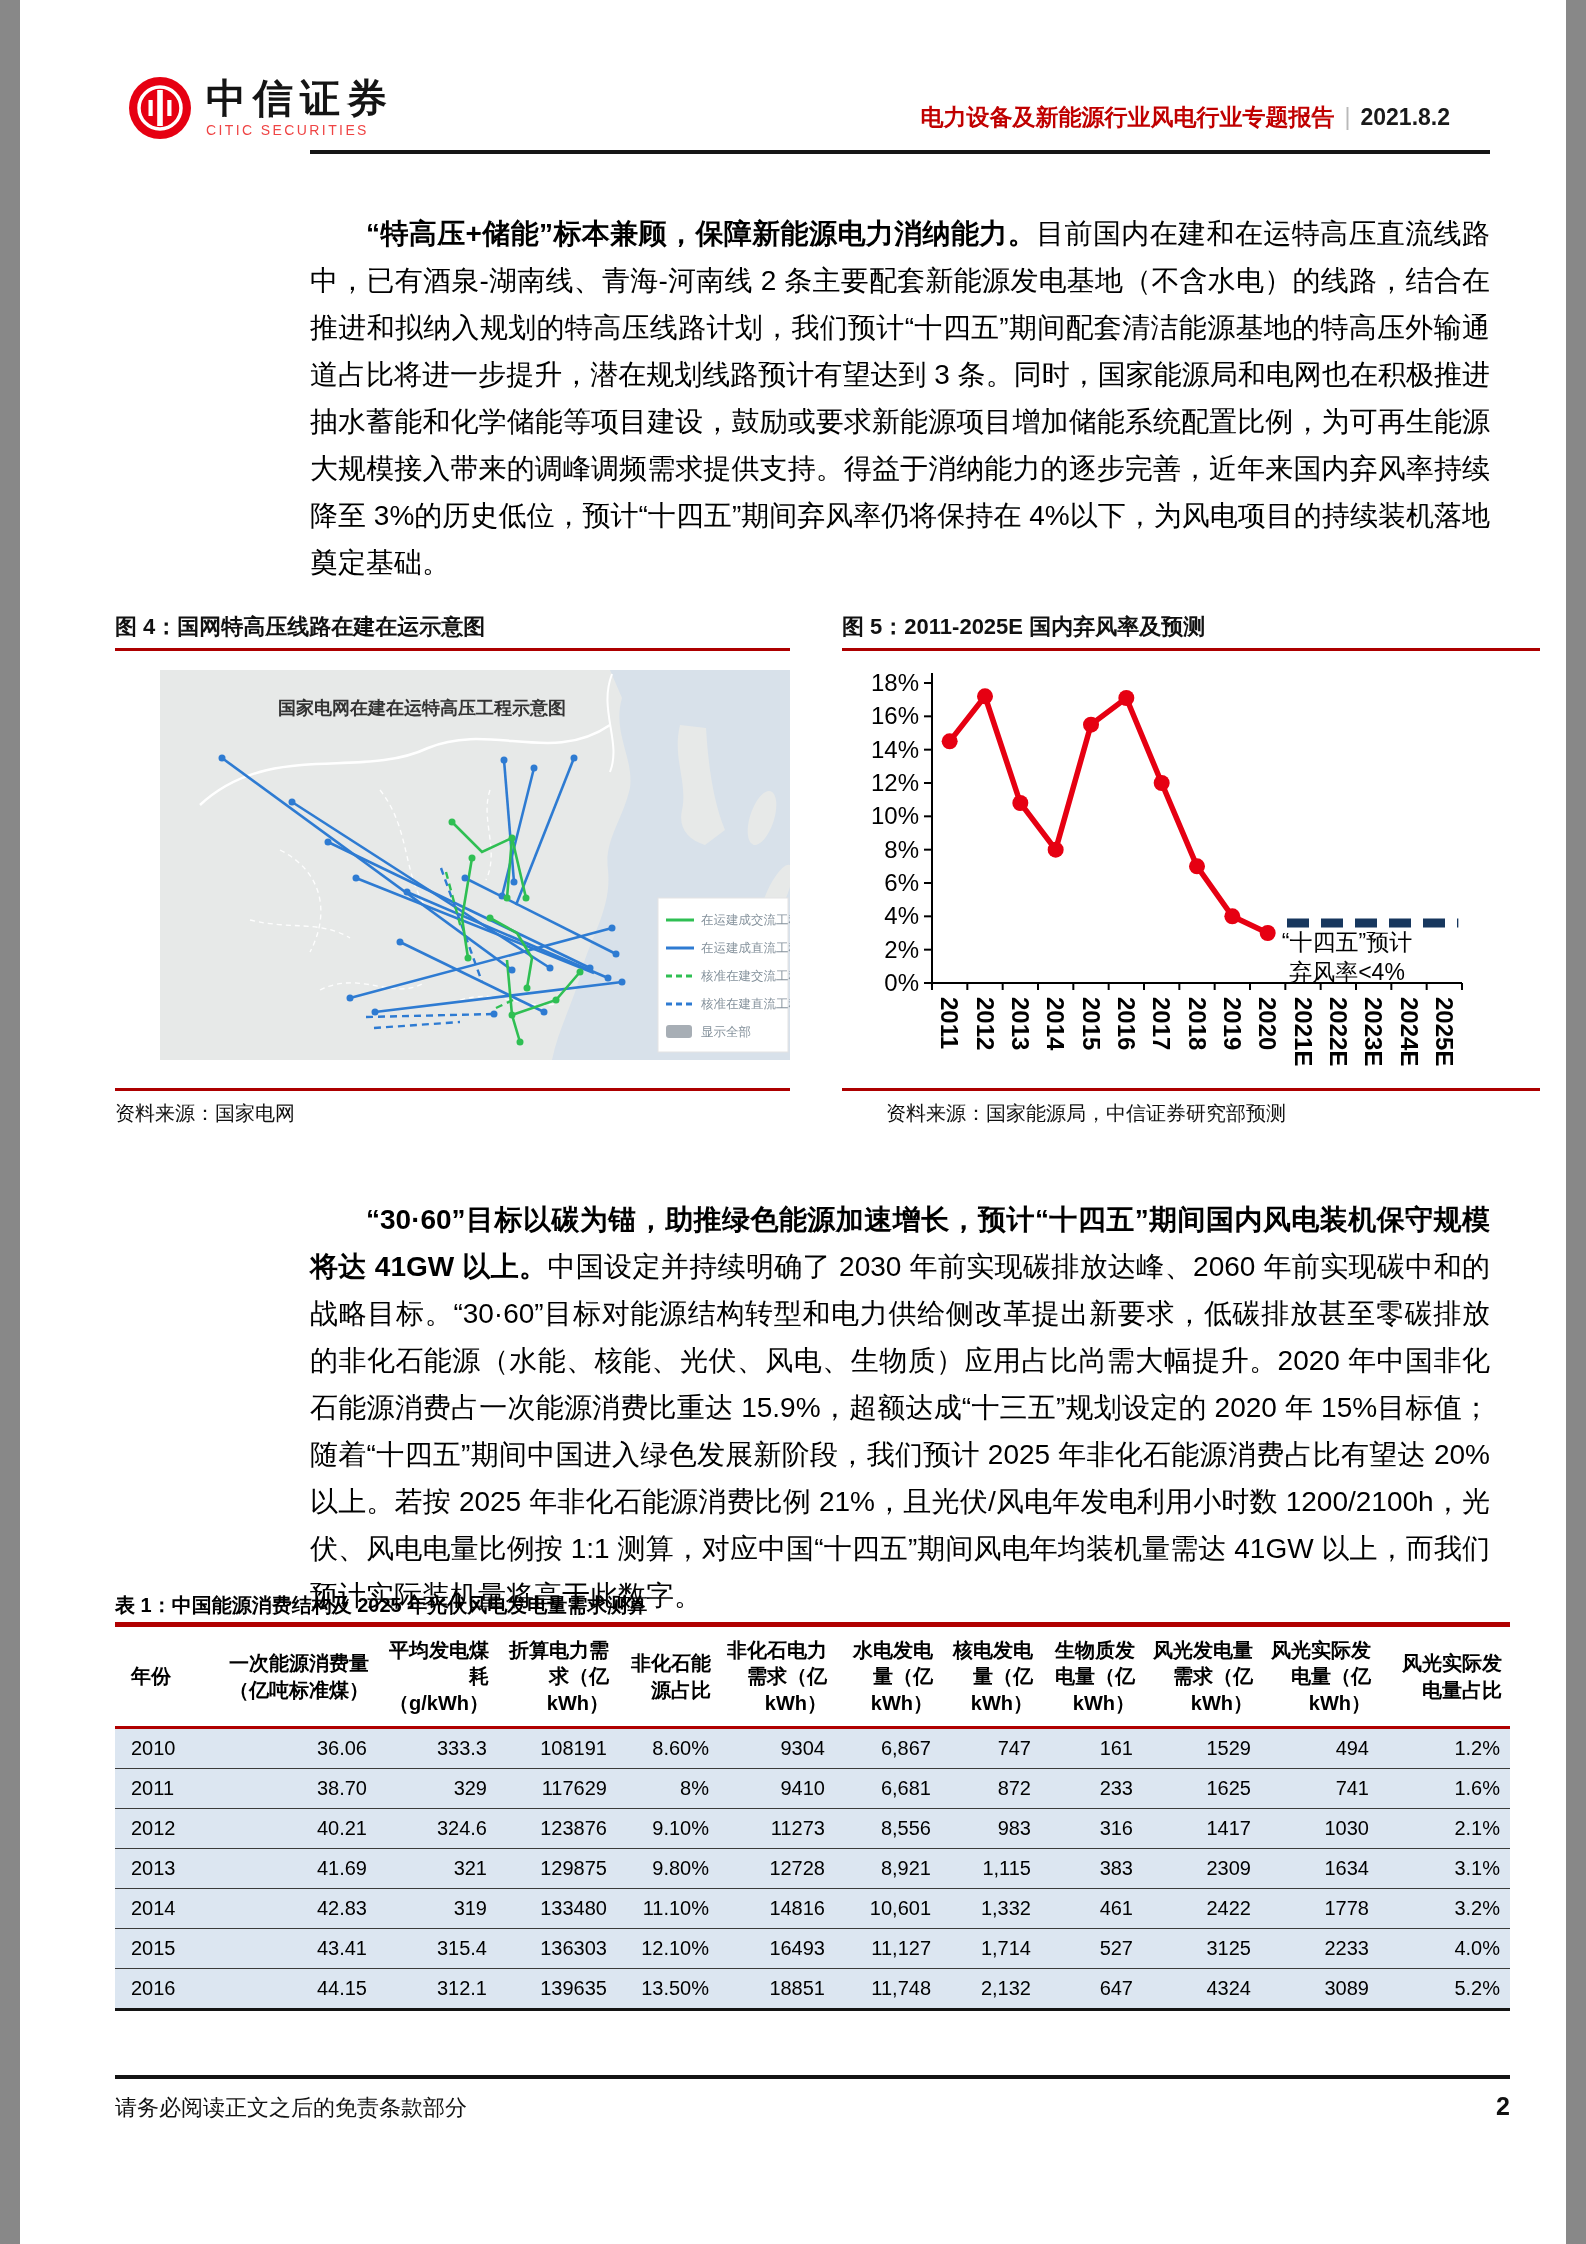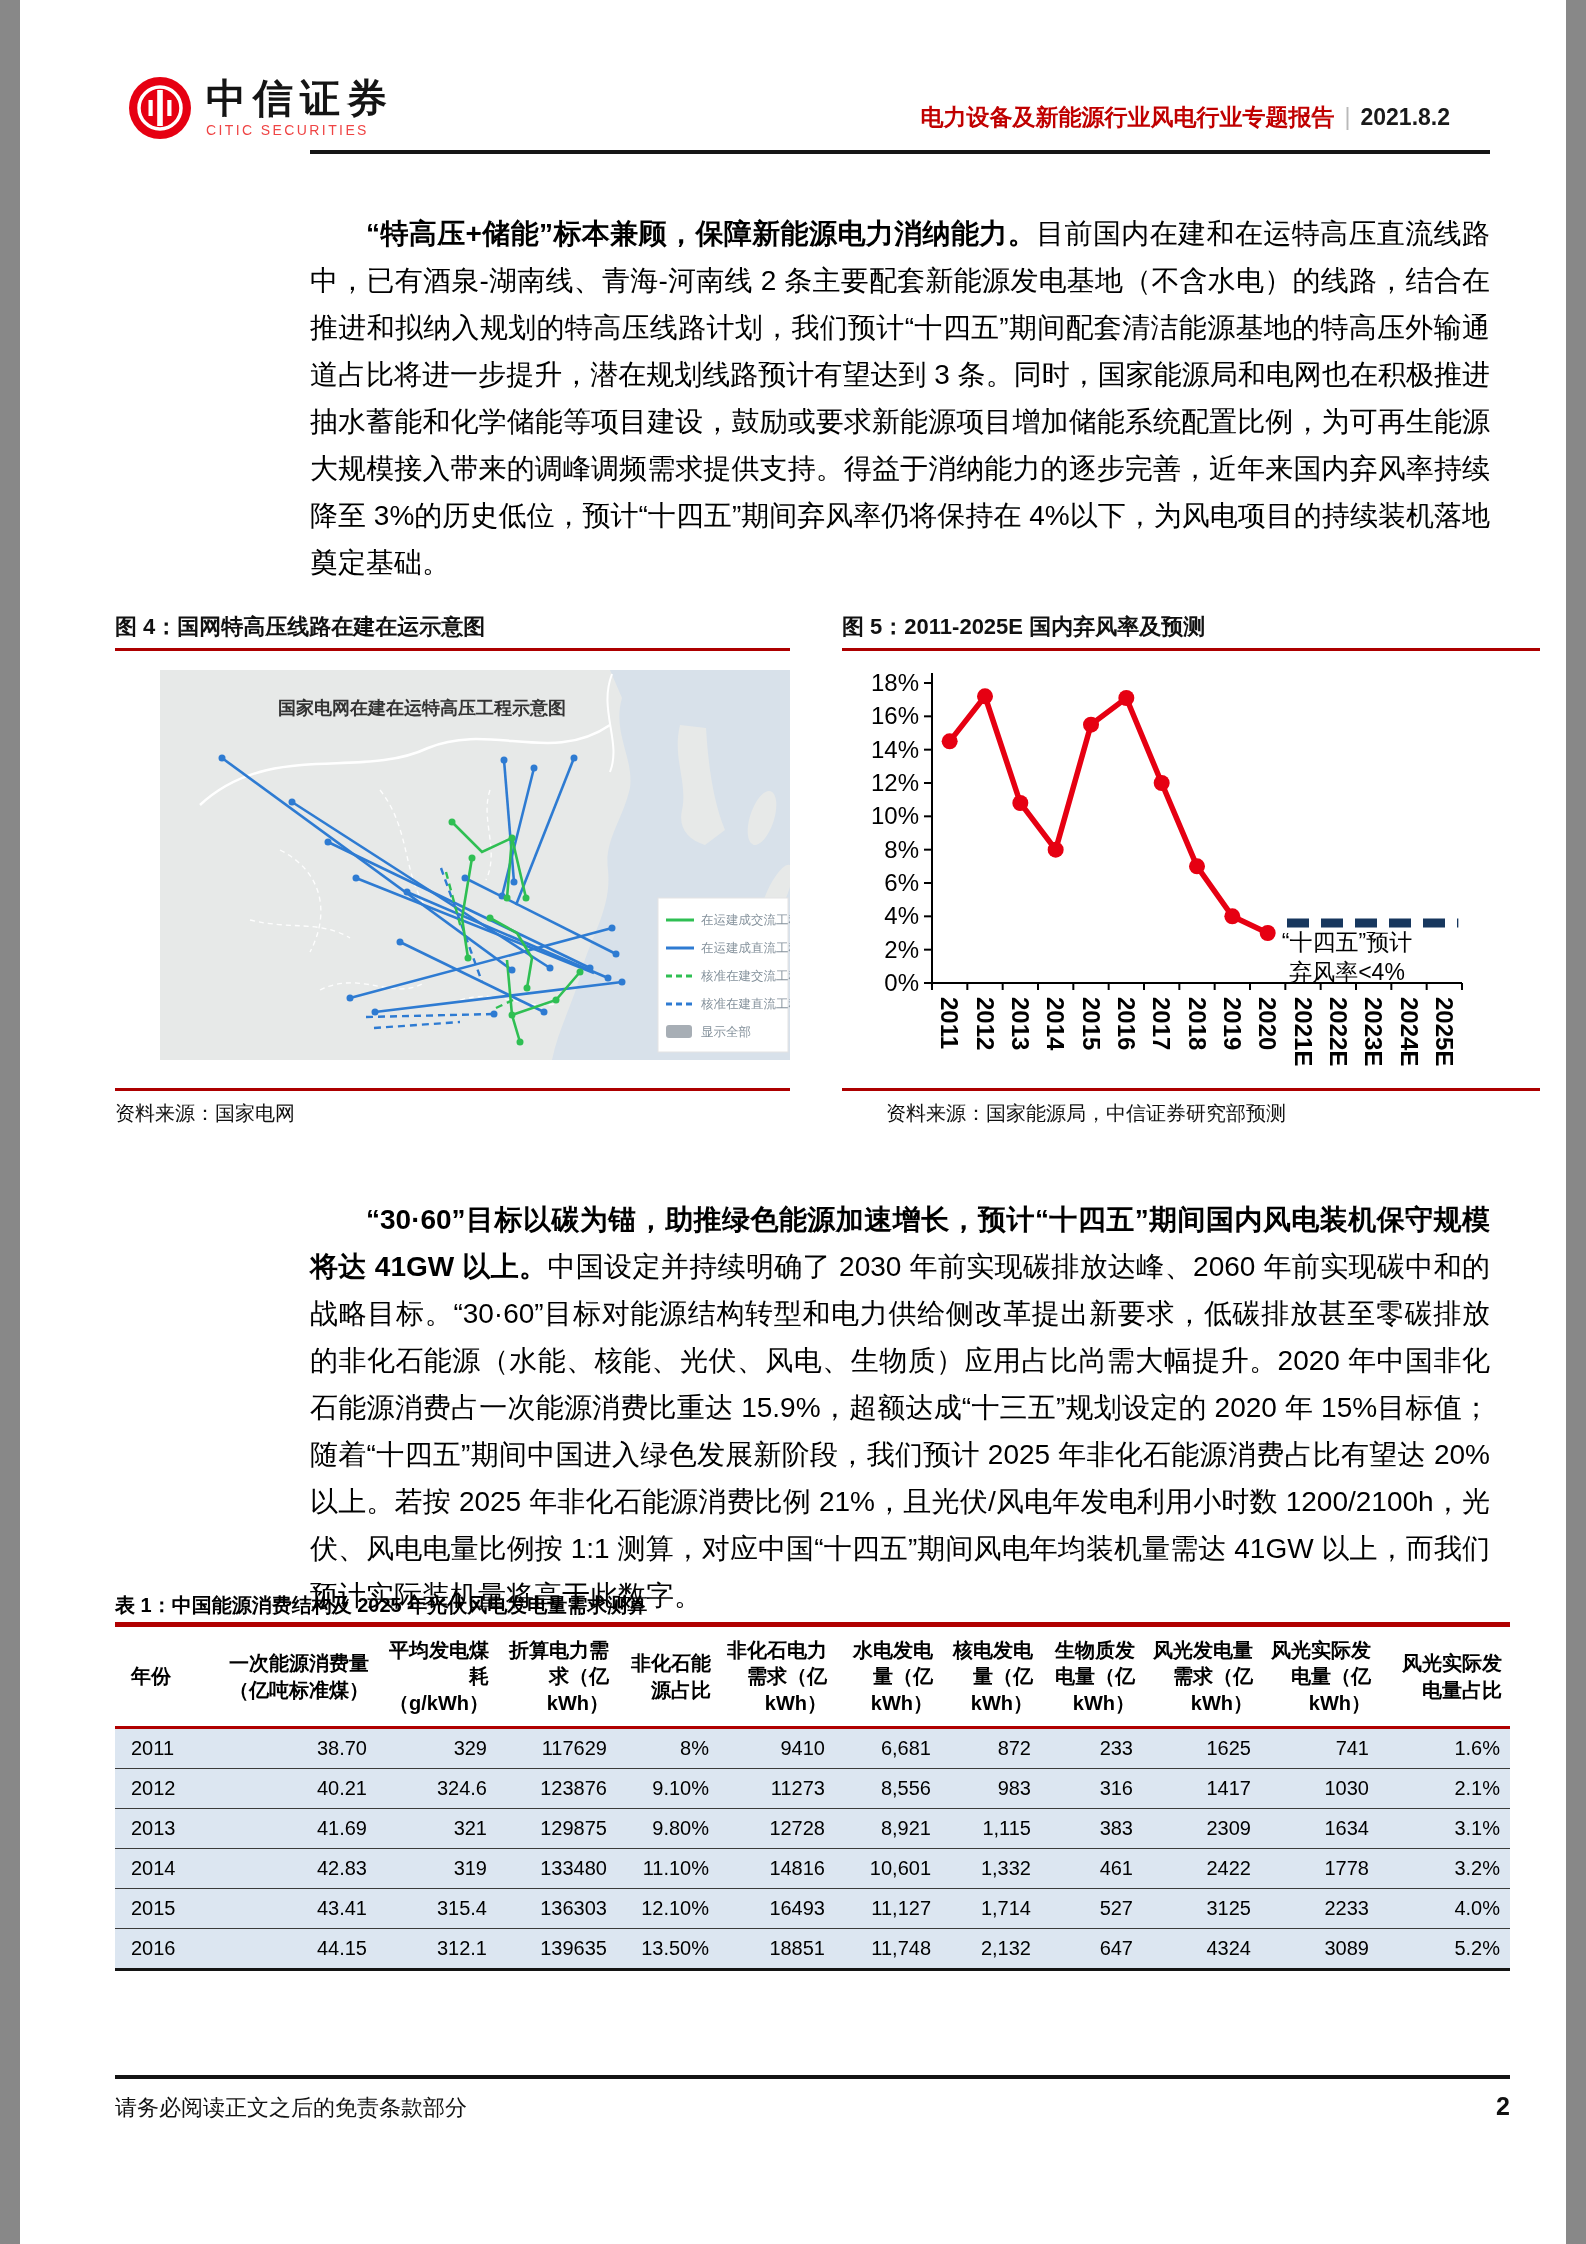--- a/index.html
+++ b/index.html
@@ -290,20 +290,34 @@
           <th>水电发电量（亿 kWh）</th>
           <th>核电发电量（亿 kWh）</th>
           <th>生物质发电量（亿 kWh）</th>
           <th>风光发电量需求（亿 kWh）</th>
           <th>风光实际发电量（亿 kWh）</th>
           <th>风光实际发电量占比</th>
         </tr>
       </thead>
     <tbody>
         <tr>
+          <td>2010</td>
+          <td>36.06</td>
+          <td>333.3</td>
+          <td>108191</td>
+          <td>8.60%</td>
+          <td>9304</td>
+          <td>6,867</td>
+          <td>747</td>
+          <td>161</td>
+          <td>1529</td>
+          <td>494</td>
+          <td>1.2%</td>
+        </tr>
+        <tr>
           <td>2011</td>
           <td>38.70</td>
           <td>329</td>
           <td>117629</td>
           <td>8%</td>
           <td>9410</td>
           <td>6,681</td>
           <td>872</td>
           <td>233</td>
           <td>1625</td>

